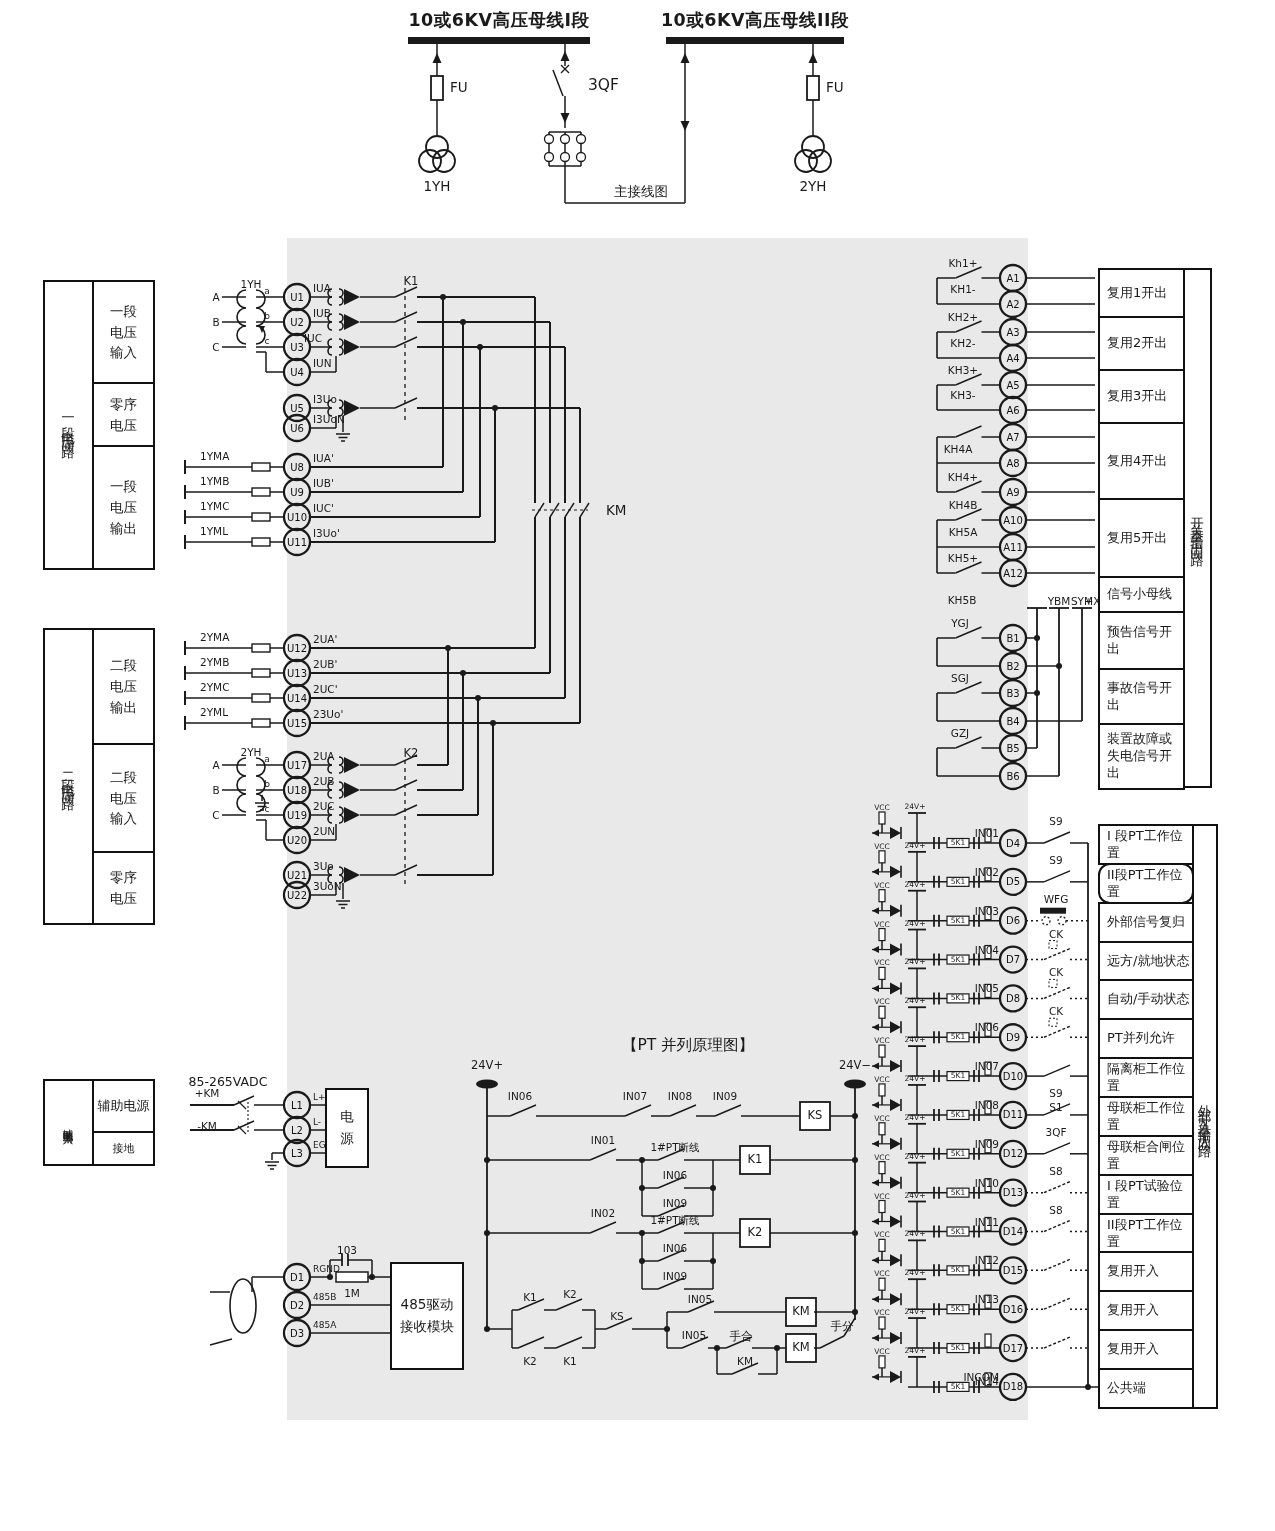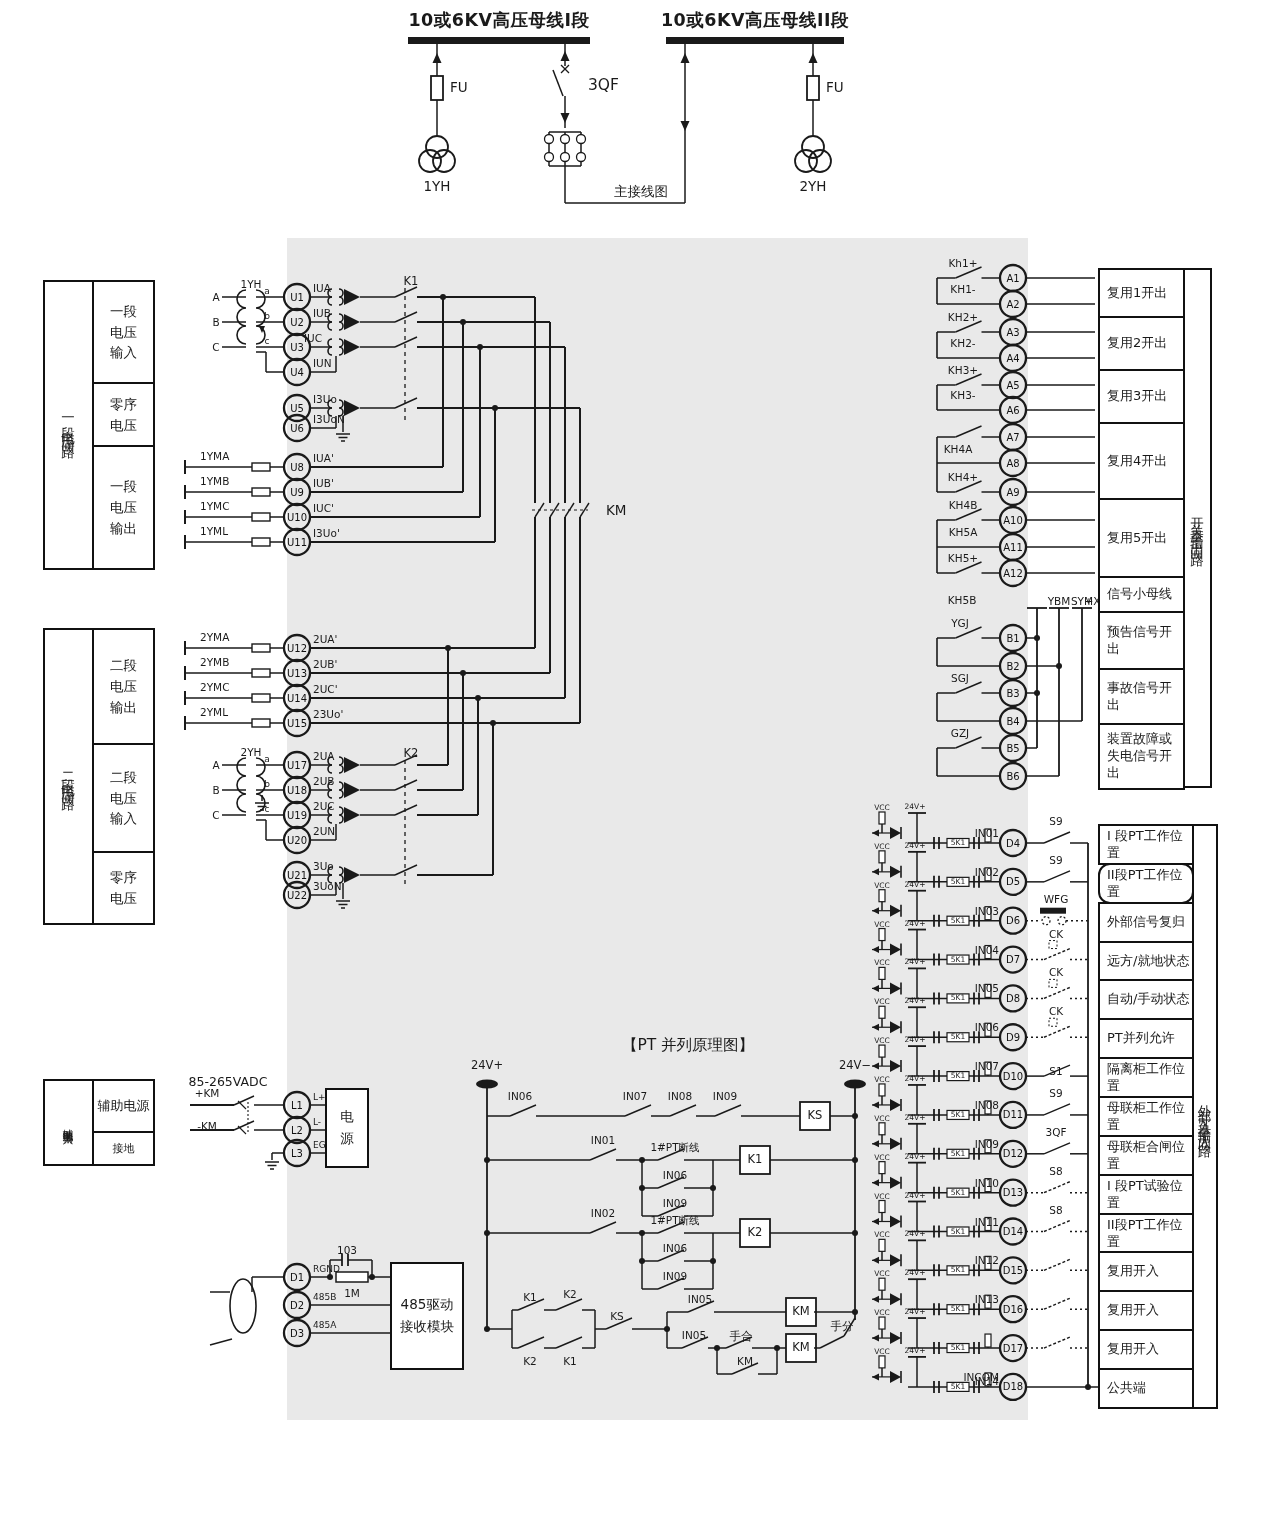--- a/index.html
+++ b/index.html
@@ -999,21 +999,21 @@
       <div class="lbl s10" style="left: 1056px; top: 972.4px;">CK</div>
       <div class="lbl s7" style="left: 882px; top: 1002.25px;">VCC</div>
       <div class="lbl s7" style="left: 915px; top: 1001.25px;">24V+</div>
       <div class="lbl s7" style="left: 958px; top: 1037.25px;">5K1</div>
       <div class="lbl s10 right-al" style="left: 999px; top: 1027.25px;">IN06</div>
       <div class="lbl s10" style="left: 1056px; top: 1011.25px;">CK</div>
       <div class="lbl s7" style="left: 882px; top: 1041.1px;">VCC</div>
       <div class="lbl s7" style="left: 915px; top: 1040.1px;">24V+</div>
       <div class="lbl s7" style="left: 958px; top: 1076.1px;">5K1</div>
       <div class="lbl s10 right-al" style="left: 999px; top: 1066.1px;">IN07</div>
-      <div class="lbl s10" style="left: 1056px; top: 1071px;">S1</div>
+      <div class="lbl s10" style="left: 1056px; top: 1107px;">S1</div>
       <div class="lbl s7" style="left: 882px; top: 1079.95px;">VCC</div>
       <div class="lbl s7" style="left: 915px; top: 1078.95px;">24V+</div>
       <div class="lbl s7" style="left: 958px; top: 1114.95px;">5K1</div>
       <div class="lbl s10 right-al" style="left: 999px; top: 1104.95px;">IN08</div>
       <div class="lbl s10" style="left: 1056px; top: 1092.95px;">S9</div>
       <div class="lbl s7" style="left: 882px; top: 1118.8px;">VCC</div>
       <div class="lbl s7" style="left: 915px; top: 1117.8px;">24V+</div>
       <div class="lbl s7" style="left: 958px; top: 1153.8px;">5K1</div>
       <div class="lbl s10 right-al" style="left: 999px; top: 1143.8px;">IN09</div>
       <div class="lbl s10" style="left: 1056px; top: 1131.8px;">3QF</div>

